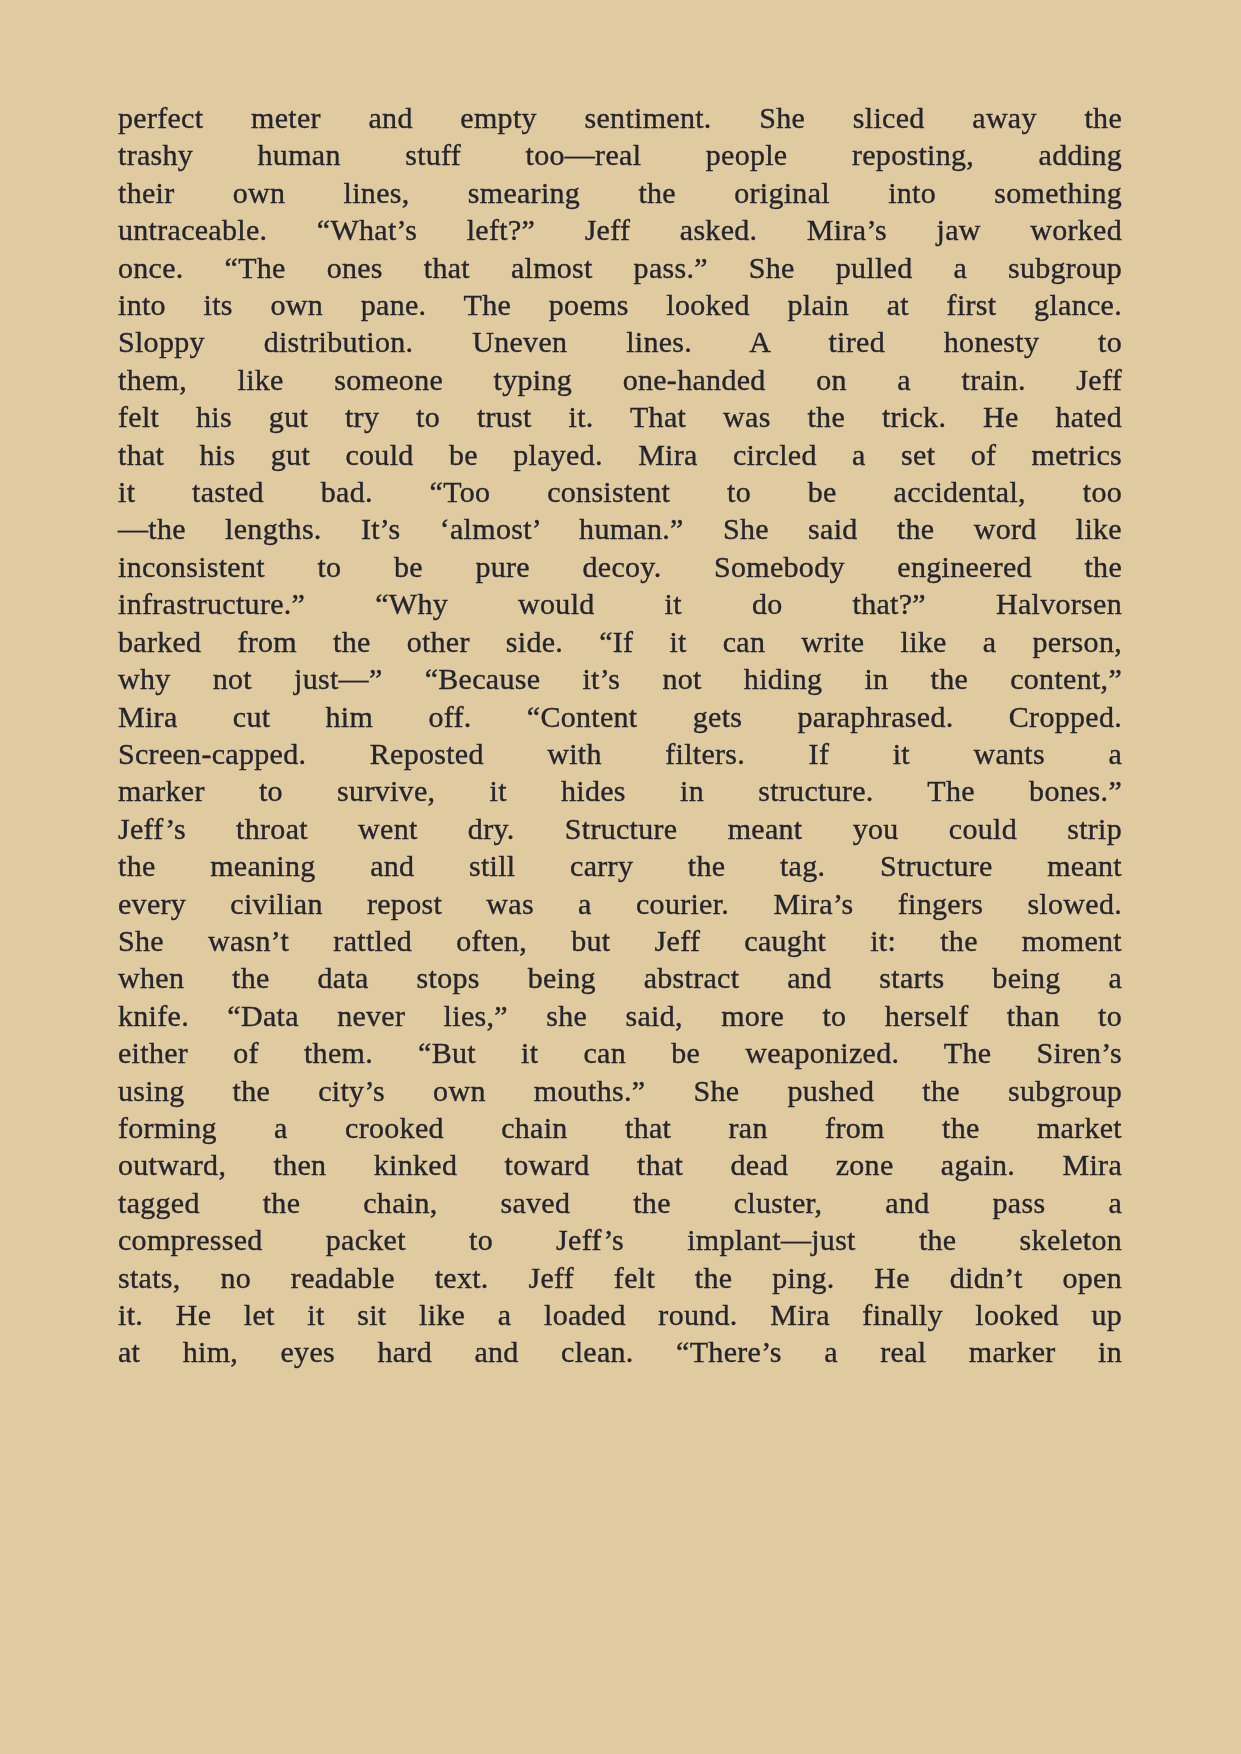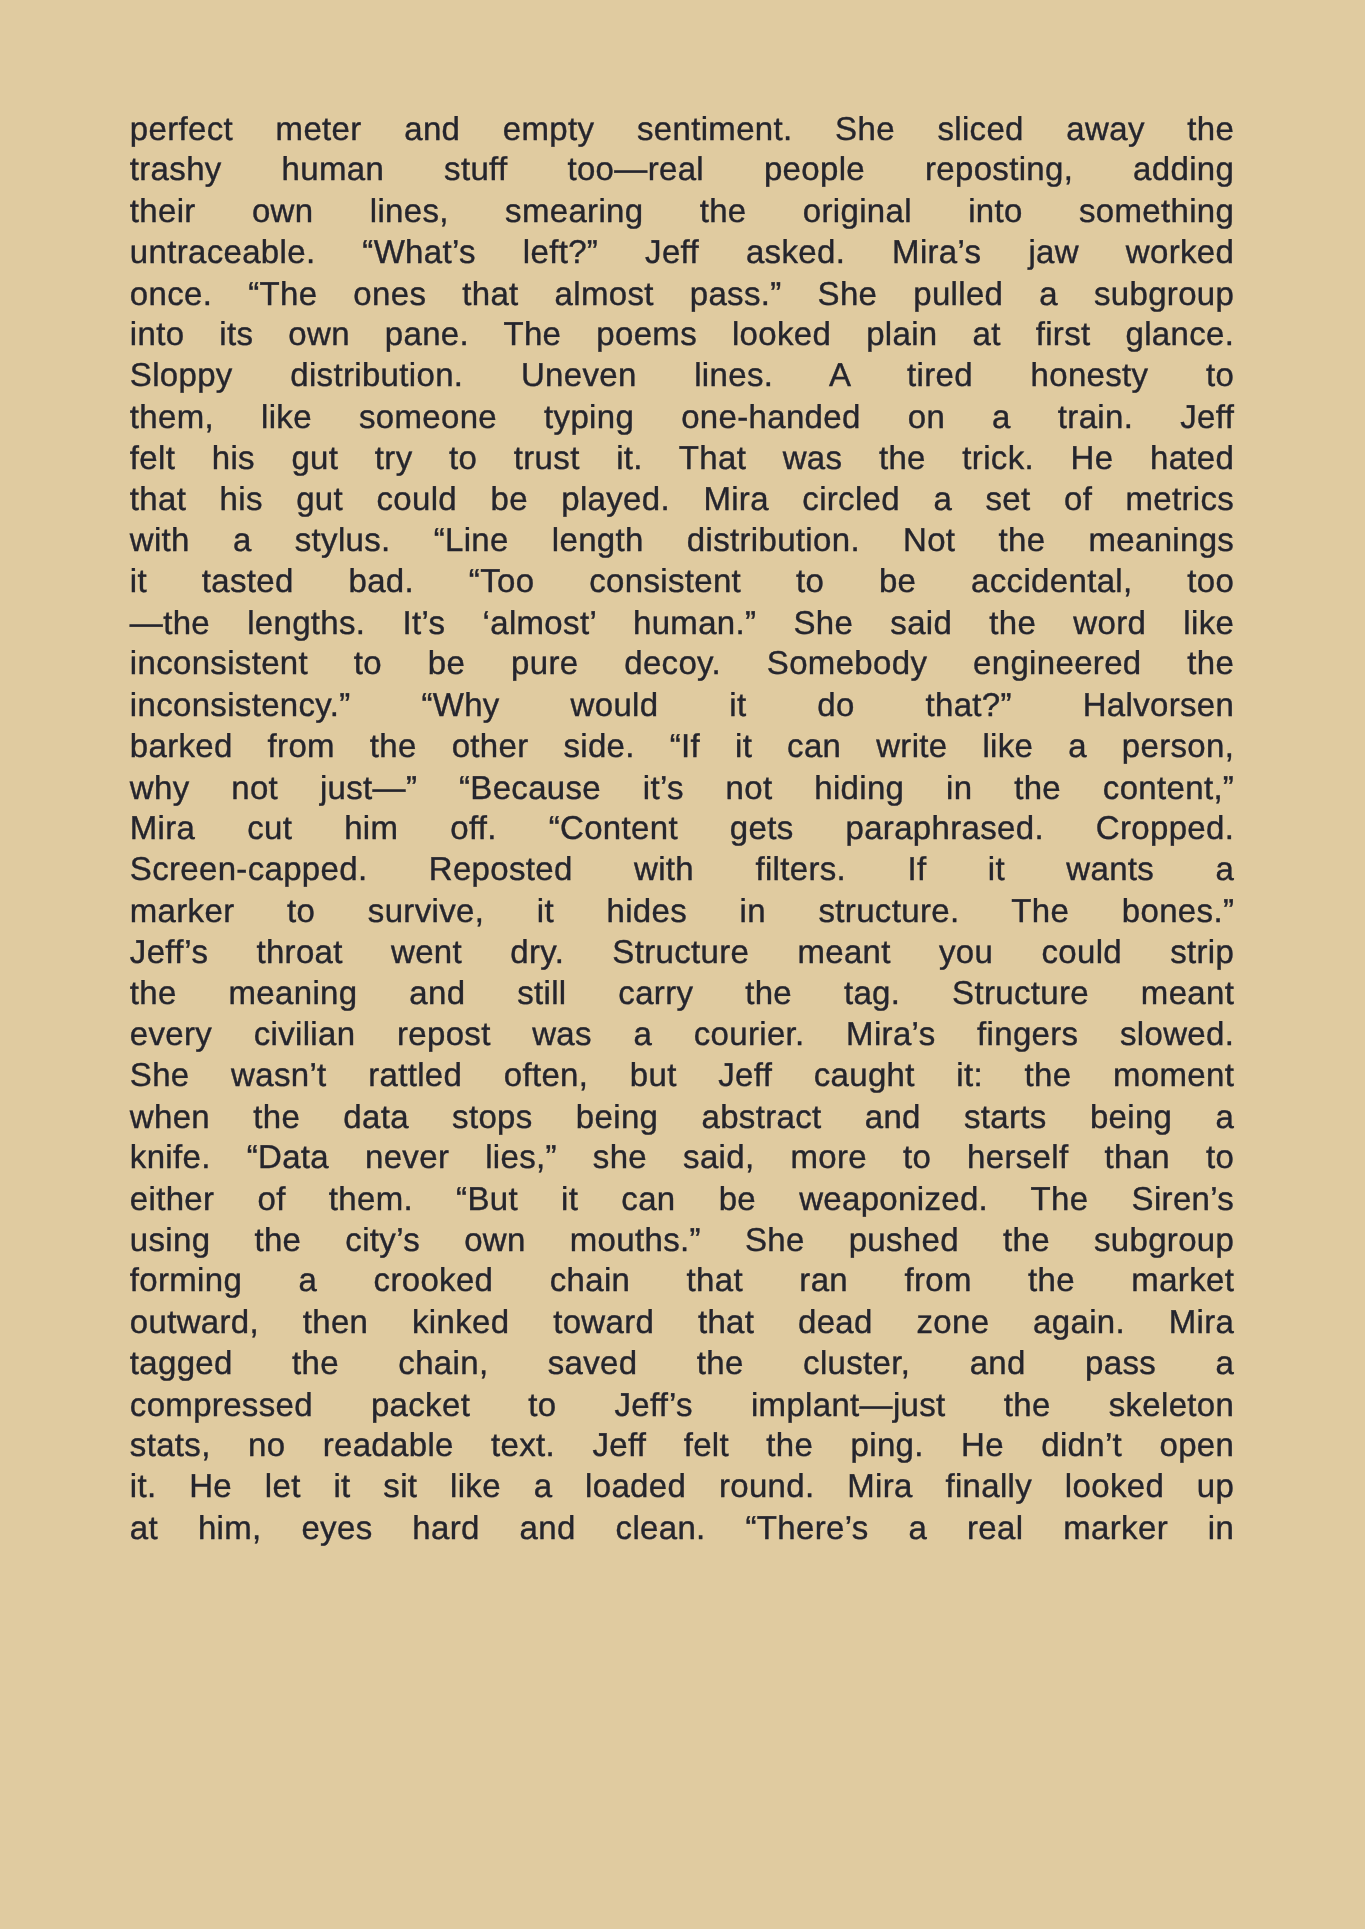--- a/index.html
+++ b/index.html
@@ -15,21 +15,21 @@
     width: 1241px;
     height: 1754px;
     background: var(--bg);
     overflow: hidden;
   }
   .text-block {
     position: absolute;
     left: 118px;
     top: 99px;
     width: 1004px;
-    font-family: Liberation Sans, sans-serif;
+    font-family: Liberation Serif, serif;
     font-size: 30px;
     line-height: 37.4px;
     color: var(--ink);
     letter-spacing: 0.3px;
     -webkit-text-stroke: 0.35px currentColor;
   }
   .text-line {
     text-align: justify;
     text-align-last: justify;
     white-space: normal;
@@ -43,25 +43,24 @@
       <div class="text-line">perfect meter and empty sentiment. She sliced away the</div>
       <div class="text-line">trashy human stuff too—real people reposting, adding</div>
       <div class="text-line">their own lines, smearing the original into something</div>
       <div class="text-line">untraceable. “What’s left?” Jeff asked. Mira’s jaw worked</div>
       <div class="text-line">once. “The ones that almost pass.” She pulled a subgroup</div>
       <div class="text-line">into its own pane. The poems looked plain at first glance.</div>
       <div class="text-line">Sloppy distribution. Uneven lines. A tired honesty to</div>
       <div class="text-line">them, like someone typing one-handed on a train. Jeff</div>
       <div class="text-line">felt his gut try to trust it. That was the trick. He hated</div>
       <div class="text-line">that his gut could be played. Mira circled a set of metrics</div>
-      <div class="text-line">with a stylus. “Line length distribution. Not the meanings</div>
       <div class="text-line">it tasted bad. “Too consistent to be accidental, too</div>
       <div class="text-line">—the lengths. It’s ‘almost’ human.” She said the word like</div>
       <div class="text-line">inconsistent to be pure decoy. Somebody engineered the</div>
-      <div class="text-line">inconsistency.” “Why would it do that?” Halvorsen</div>
+      <div class="text-line">infrastructure.” “Why would it do that?” Halvorsen</div>
       <div class="text-line">barked from the other side. “If it can write like a person,</div>
       <div class="text-line">why not just—” “Because it’s not hiding in the content,”</div>
       <div class="text-line">Mira cut him off. “Content gets paraphrased. Cropped.</div>
       <div class="text-line">Screen-capped. Reposted with filters. If it wants a</div>
       <div class="text-line">marker to survive, it hides in structure. The bones.”</div>
       <div class="text-line">Jeff’s throat went dry. Structure meant you could strip</div>
       <div class="text-line">the meaning and still carry the tag. Structure meant</div>
       <div class="text-line">every civilian repost was a courier. Mira’s fingers slowed.</div>
       <div class="text-line">She wasn’t rattled often, but Jeff caught it: the moment</div>
       <div class="text-line">when the data stops being abstract and starts being a</div>

